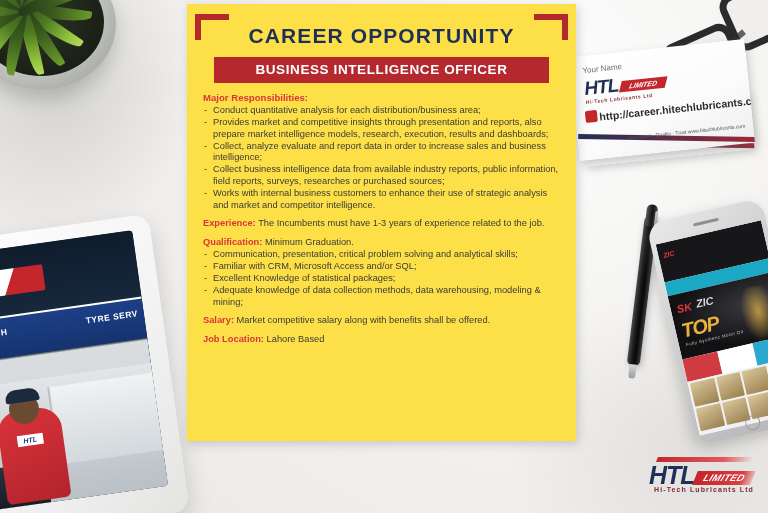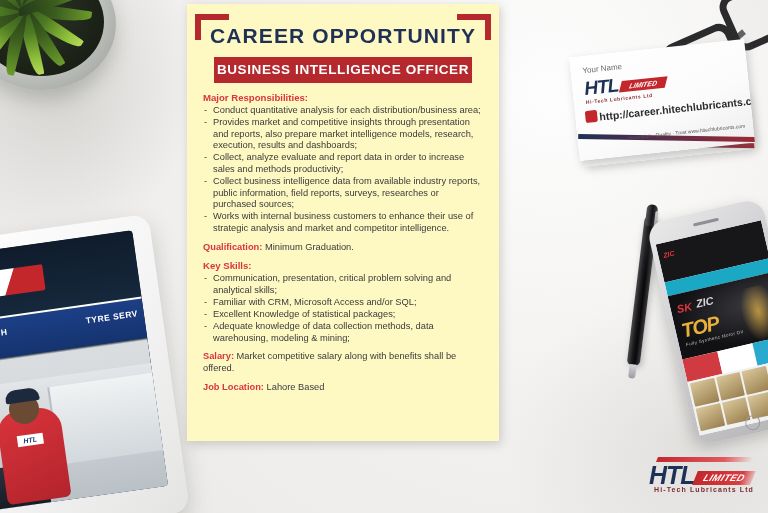--- a/index.html
+++ b/index.html
@@ -111,22 +111,22 @@
     position: absolute; left: 46%; top: 56%; width: 54%; height: 30%;
     background: linear-gradient(180deg, #f0f2f3 0%, #d2d8dc 100%);
     border-left: 2px solid #b9c0c6;
   }
   .desk-unit { position: absolute; left: -2%; top: 84%; width: 42%; height: 16%;
     background: linear-gradient(180deg, #2a3240, #171c25); }
 
   
   .paper {
     position: absolute; left: 187px; top: 4px;
-    width: 312px; height: 437px;
-    background: #fef9c3;
+    width: 389px; height: 437px;
+    background: #fde047;
     box-shadow: 2px 3px 9px rgba(90,90,88,.26);
   }
   .paper-inner { position: absolute; left: 0; top: 0; right: 0; bottom: 0; padding: 10px 11px 6px 11px; }
 
   
   .bracket { position: absolute; width: 34px; height: 26px; }
   .bracket.tl { left: 8px; top: 10px; border-left: 6px solid #b5292e; border-top: 6px solid #b5292e; }
   .bracket.tr { right: 8px; top: 10px; border-right: 6px solid #b5292e; border-top: 6px solid #b5292e; }
 
   .ad-title {
@@ -421,32 +421,35 @@
       <div class="ad-title">CAREER OPPORTUNITY</div>
 
       <div class="ad-subtitle-band">BUSINESS INTELLIGENCE OFFICER</div>
 
       <div class="body">
 
         <div class="sec-head">Major Responsibilities:</div>
         <ul class="bullets">
           <li>Conduct quantitative analysis for each distribution/business area;</li>
           <li>Provides market and competitive insights through presentation and reports, also prepare market intelligence models, research, execution, results and dashboards;</li>
-          <li>Collect, analyze evaluate and report data in order to increase sales and methods productivity;</li>
+          <li>Collect, analyze evaluate and report data in order to increase sales and business intelligence;</li>
           <li>Collect business intelligence data from available industry reports, public information, field reports, surveys, researches or purchased sources;</li>
           <li>Works with internal business customers to enhance their use of strategic analysis and market and competitor intelligence.</li>
         </ul>
 
+        <div class="kv">
+          <span class="k">Experience:</span>
+          <span>The Incumbents must have 1-3 years of experience related to the job.</span>
+        </div>
 
         <div class="kv">
           <span class="k">Qualification:</span>
           <span>Minimum Graduation.</span>
         </div>
 
-        <div class="sec-head">Key Skills:</div>
         <ul class="bullets">
           <li>Communication, presentation, critical problem solving and analytical skills;</li>
           <li>Familiar with CRM, Microsoft Access and/or SQL;</li>
           <li>Excellent Knowledge of statistical packages;</li>
           <li>Adequate knowledge of data collection methods, data warehousing, modeling &amp; mining;</li>
         </ul>
 
         <div class="kv">
           <span class="k">Salary:</span>
           <span>Market competitive salary along with benefits shall be offered.</span>

